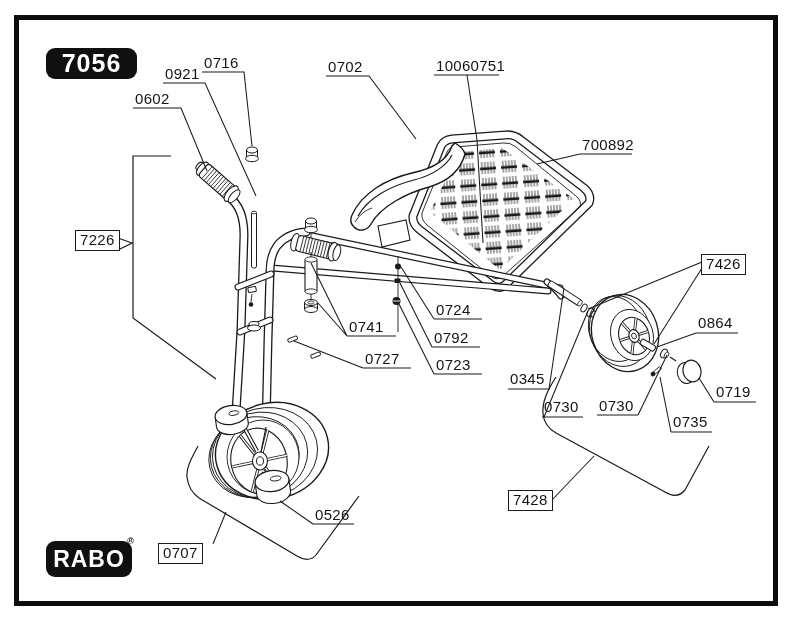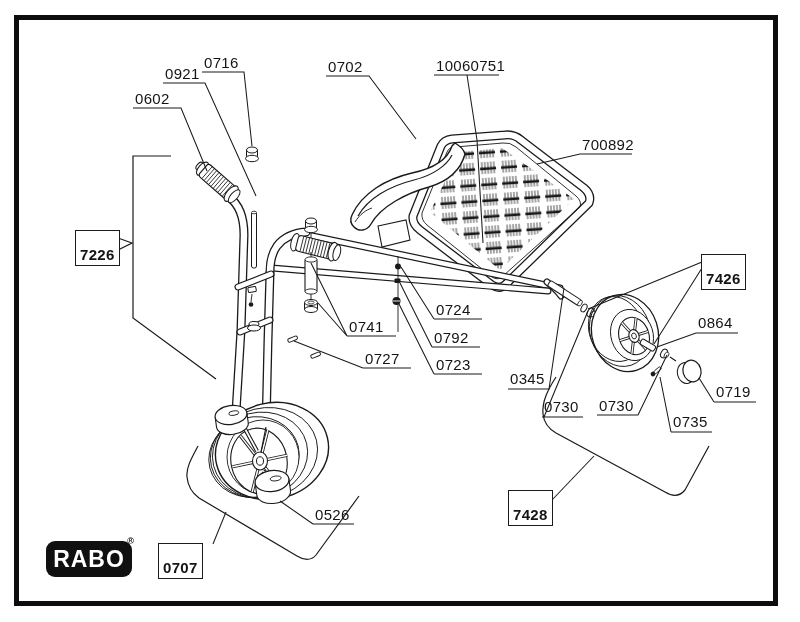--- a/index.html
+++ b/index.html
@@ -11,21 +11,21 @@
   .badge{position:absolute;background:#101010;color:#fff;font-weight:bold;
           display:flex;align-items:center;justify-content:center;}
   .badge.model{left:46px;top:48px;width:91px;height:31px;border-radius:9px;
           font-size:25px;letter-spacing:1px;}
   .badge.brand{left:46px;top:541px;width:86px;height:36px;border-radius:9px;
           font-size:23px;letter-spacing:1px;}
   .badge .reg{position:absolute;right:-3px;top:-5px;font-size:9px;color:#101010;
           background:transparent;}
   .plabel{position:absolute;font-size:15px;line-height:1.05;color:#141414;
           letter-spacing:.3px;white-space:nowrap;}
-  .plabel.boxed{border:1.3px solid #1c1c1c;background:#fff;padding:16px 4px 2px 4px;font-weight:bold;}
+  .plabel.boxed{border:1.3px solid #1c1c1c;background:#fff;padding:1px 4px 2px 4px;}
   
   .ln{fill:none;stroke:#1a1a1a;stroke-width:1.2;}
   .thin{fill:none;stroke:#1a1a1a;stroke-width:0.9;}
   .leader{fill:none;stroke:#1a1a1a;stroke-width:1.05;}
   .tubeO{fill:none;stroke:#1a1a1a;stroke-width:9;stroke-linejoin:round;stroke-linecap:round;}
   .tubeI{fill:none;stroke:#ffffff;stroke-width:6.4;stroke-linejoin:round;stroke-linecap:round;}
   .tube2O{fill:none;stroke:#1a1a1a;stroke-width:7;stroke-linejoin:round;stroke-linecap:round;}
   .tube2I{fill:none;stroke:#ffffff;stroke-width:4.6;stroke-linejoin:round;stroke-linecap:round;}
   .wf{fill:#ffffff;stroke:#1a1a1a;}
 </style>
@@ -273,20 +273,23 @@
       <path class="leader" d="M671,432 L712,432 M671,432 L660,377"></path>
       <path class="leader" d="M714,402 L756,402 M714,402 L699,378"></path>
       <path class="leader" d="M696,333 L738,333 M696,333 L657,347"></path>
       <path class="leader" d="M702,262 L588,309 M702,268 L654,344"></path>
       <path class="leader" d="M552,500 L594,456"></path>
       <path class="leader" d="M213,544 L226,512"></path>
       <path class="leader" d="M313,524 L354,524 M313,524 L280,501"></path>
     </g>
   </svg>
 
+  <div class="badge model">
+    <span>7056</span>
+  </div>
   <div class="badge brand">
     <span>RABO</span>
     <span class="reg">®</span>
   </div>
 
   <div class="plabel" style="left:135px;top:91px">0602</div>
   <div class="plabel" style="left:165px;top:66px">0921</div>
   <div class="plabel" style="left:204px;top:55px">0716</div>
   <div class="plabel" style="left:328px;top:59px">0702</div>
   <div class="plabel" style="left:436px;top:58px">10060751</div>

